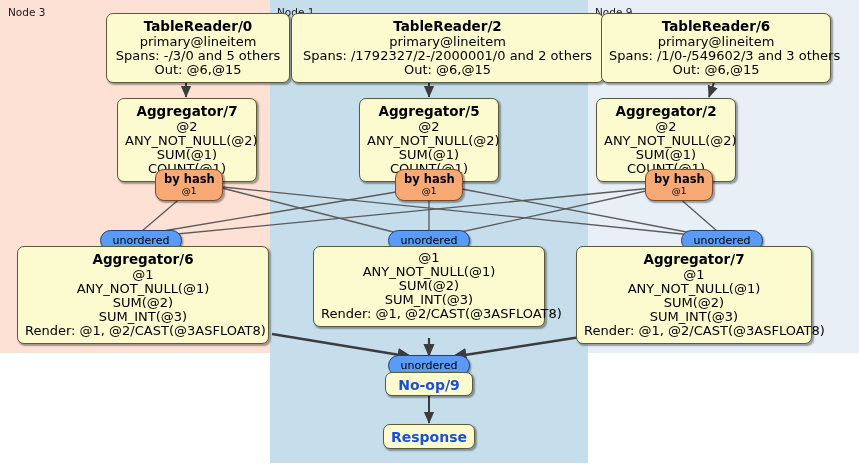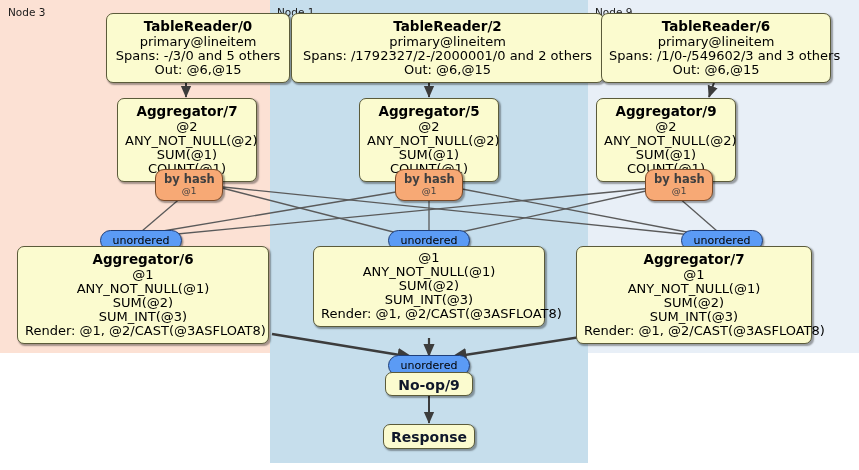--- a/index.html
+++ b/index.html
@@ -58,21 +58,21 @@
   }
   .router {
     position: absolute;
     box-sizing: border-box;
     background: #f7a975;
     border: 1px solid #7a4a28;
     border-radius: 9px;
     box-shadow: 1.5px 1.5px 1.5px rgba(0,0,0,0.35);
     text-align: center;
     padding: 2px 8px 3px 8px;
-    color: #404040;
+    color: #000000;
   }
   .router-title {
     font-weight: bold;
     font-size: 11.5px;
     line-height: 14px;
     white-space: nowrap;
   }
   .router-sub {
     font-size: 9px;
     line-height: 11px;
@@ -93,21 +93,21 @@
     white-space: nowrap;
   }
   .simple-box {
     position: absolute;
     box-sizing: border-box;
     background: #fbfbcf;
     border: 1px solid #5b5b3a;
     border-radius: 7px;
     box-shadow: 1.5px 1.5px 1.5px rgba(0,0,0,0.35);
     text-align: center;
-    color: #0f172a;
+    color: #1d4ed8;
     font-weight: bold;
     font-size: 14px;
     white-space: nowrap;
   }
 </style>
 </head>
 <body>
 
 <div id="canvas">
 
@@ -183,21 +183,21 @@
 
   <div class="proc-box" style="left:359px; top:98px; width:140px;">
     <div class="proc-title">Aggregator/5</div>
     <div class="proc-line">@2</div>
     <div class="proc-line">ANY_NOT_NULL(@2)</div>
     <div class="proc-line">SUM(@1)</div>
     <div class="proc-line">COUNT(@1)</div>
   </div>
 
   <div class="proc-box" style="left:596px; top:98px; width:140px;">
-    <div class="proc-title">Aggregator/9</div>
+    <div class="proc-title">Aggregator/2</div>
     <div class="proc-line">@2</div>
     <div class="proc-line">ANY_NOT_NULL(@2)</div>
     <div class="proc-line">SUM(@1)</div>
     <div class="proc-line">COUNT(@1)</div>
   </div>
 
   <div class="router" style="left:155px; top:169px; width:68px;">
     <div class="router-title">by hash</div>
     <div class="router-sub">@1</div>
   </div>

